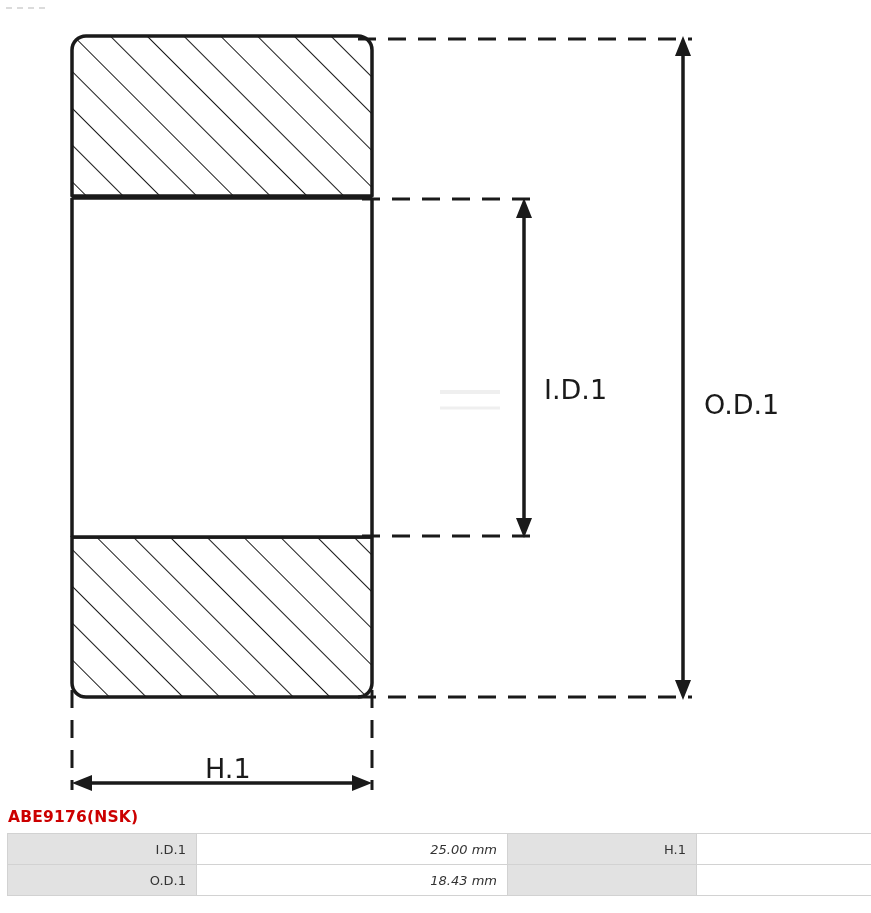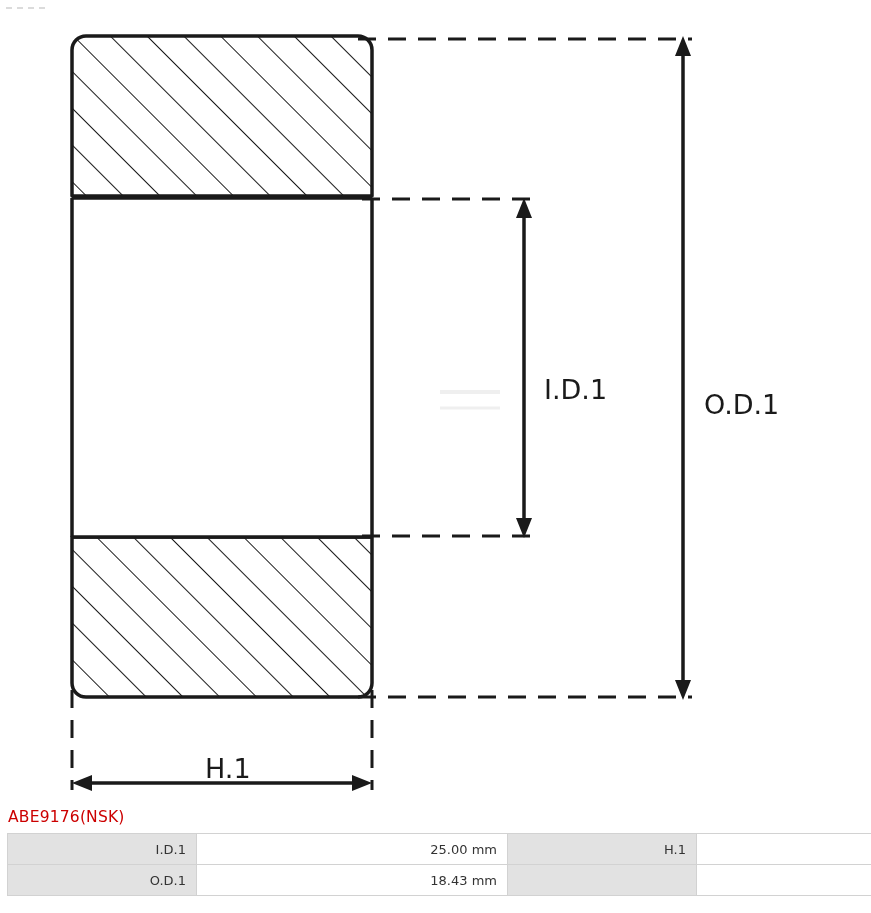--- a/index.html
+++ b/index.html
@@ -32,21 +32,21 @@
   }
   #part-section {
     position: absolute;
     left: 0;
     top: 808px;
     width: 871px;
   }
   #part-number {
     font-family: "DejaVu Sans", sans-serif;
     font-size: 15.5px;
-    font-weight: normal;
+    font-weight: bold;
     color: #cc0000;
     padding: 0 16px 7px 8px;
     letter-spacing: 0.2px;
   }
   table.spec-table {
     border-collapse: collapse;
     width: 857px;
     margin-left: 7px;
     table-layout: fixed;
   }
@@ -60,20 +60,21 @@
   }
   td.lbl {
     background: #e2e2e2;
     text-align: right;
     width: 168px;
   }
   td.val {
     background: #ffffff;
     text-align: right;
     width: 290px;
+    font-style: italic;
   }
   td.blank {
     background: #e2e2e2;
   }
 </style>
 </head>
 <body>
 
 <div id="diagram-wrap">
   <svg id="diagram-svg" width="871" height="805" viewBox="0 0 871 805" xmlns="http://www.w3.org/2000/svg">

